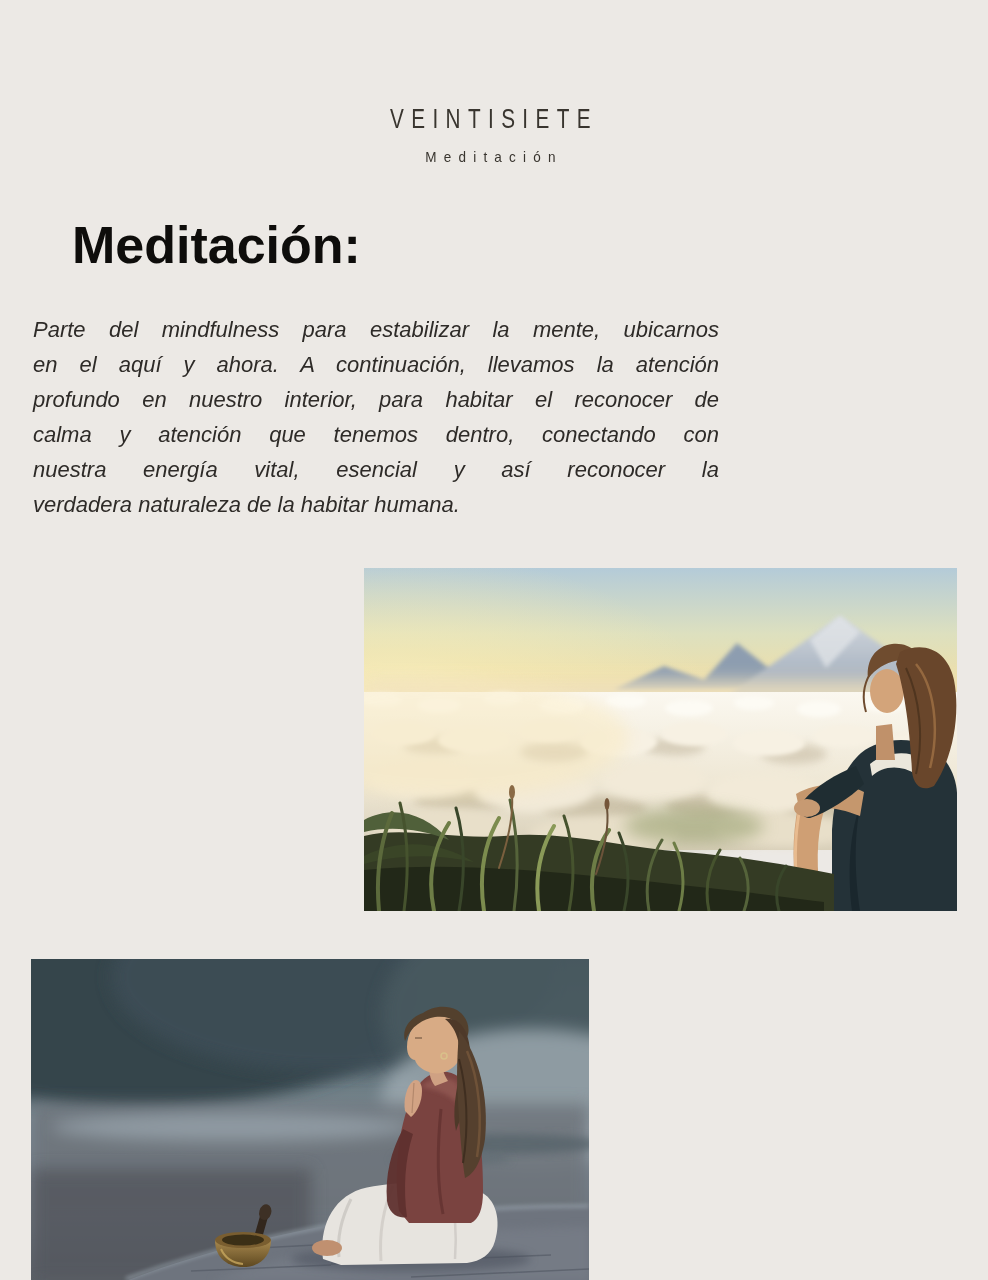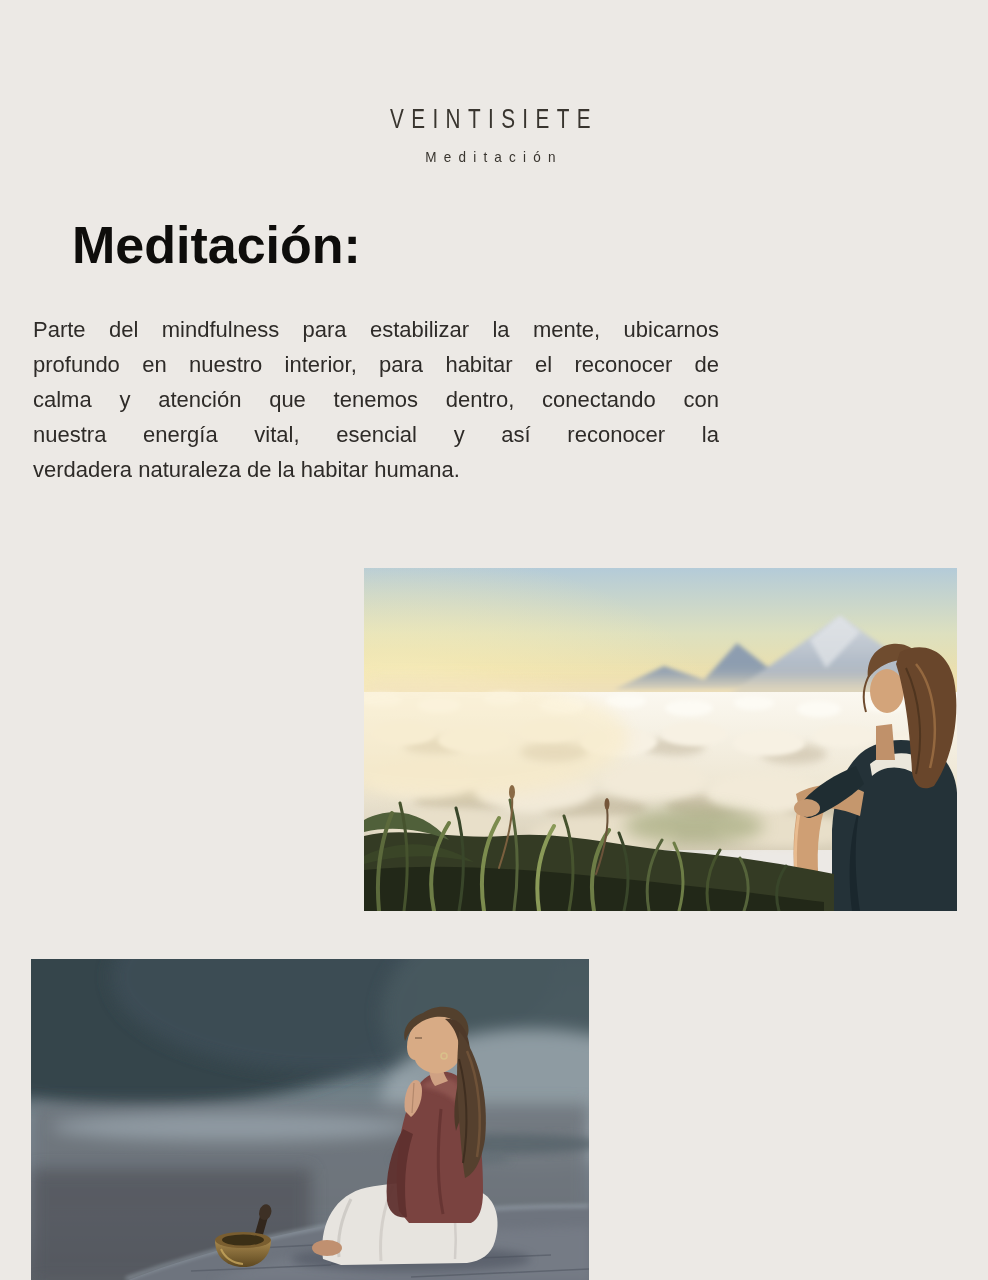--- a/index.html
+++ b/index.html
@@ -44,20 +44,21 @@
     position:absolute;top:264px;left:33px;width:686px;
     color:#2e2b28;
     font-size:22px;
     line-height:35px;
   }
   .pline{
     text-align:justify;
     text-align-last:justify;
     height:35px;
     white-space:normal;
+    font-style:italic;
   }
   .pline.last{text-align-last:left;}
 
   figure{margin:0;padding:0;position:absolute;}
   .photo-1{left:364px;top:520px;width:593px;height:343px;}
   .photo-2{left:31px;top:911px;width:558px;height:322px;}
   figure svg{display:block;width:100%;height:100%;}
 </style>
 </head>
 <body>
@@ -66,20 +67,21 @@
 
   <header>
     <div class="brand">VEINTISIETE</div>
     <div class="tagline">Meditación</div>
   </header>
 
   <h1 class="heading">Meditación:</h1>
 
   <div class="paragraph">
     <div class="pline">Parte del mindfulness para estabilizar la mente, ubicarnos</div>
+    <div class="pline">en el aquí y ahora. A continuación, llevamos la atención</div>
     <div class="pline">profundo en nuestro interior, para habitar el reconocer de</div>
     <div class="pline">calma y atención que tenemos dentro, conectando con</div>
     <div class="pline">nuestra energía vital, esencial y así reconocer la</div>
     <div class="pline last">verdadera naturaleza de la habitar humana.</div>
   </div>
 
   <figure class="photo-1" aria-label="Mujer con coleta sentada sobre la hierba de una montaña, contemplando un mar de nubes y picos volcánicos al amanecer">
     <svg viewBox="0 0 593 343" preserveAspectRatio="none" role="img">
       <defs>
         <linearGradient id="sky1" x1="0" y1="0" x2="0" y2="1">

